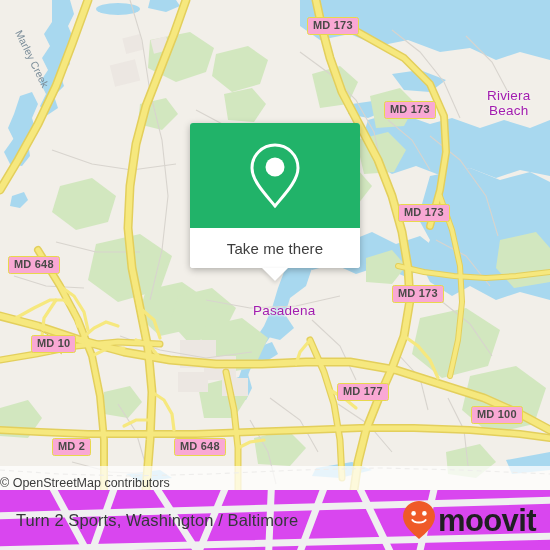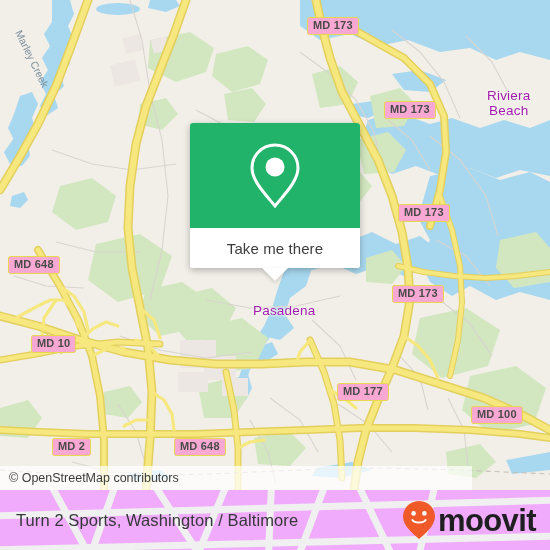--- a/index.html
+++ b/index.html
@@ -110,39 +110,38 @@
     border-right: 13px solid transparent;
     border-top: 13px solid #ffffff;
     filter: drop-shadow(0 2px 2px rgba(0,0,0,.16));
   }
 
   
   #attribution {
     position: absolute;
     left: 0;
     top: 466px;
-    width: 472px;
+    width: 550px;
     height: 24px;
     background: rgba(255,255,255,.72);
     display: flex;
-    align-items: center;
-    padding-left: 9px;
+    align-items: flex-end;
     box-sizing: border-box;
     color: #3b3b3b;
     font-size: 12.5px;
   }
 
   
   #footer {
     position: absolute;
     left: 0;
     top: 490px;
     width: 550px;
     height: 60px;
-    background: #f0abfc;
+    background: #d946ef;
     overflow: hidden;
     text-decoration: underline;
   }
   #footer-watermark {
     position: absolute;
     left: 0; top: -18px;
     width: 550px; height: 96px;
     opacity: 1;
   }
   #footer-title {

